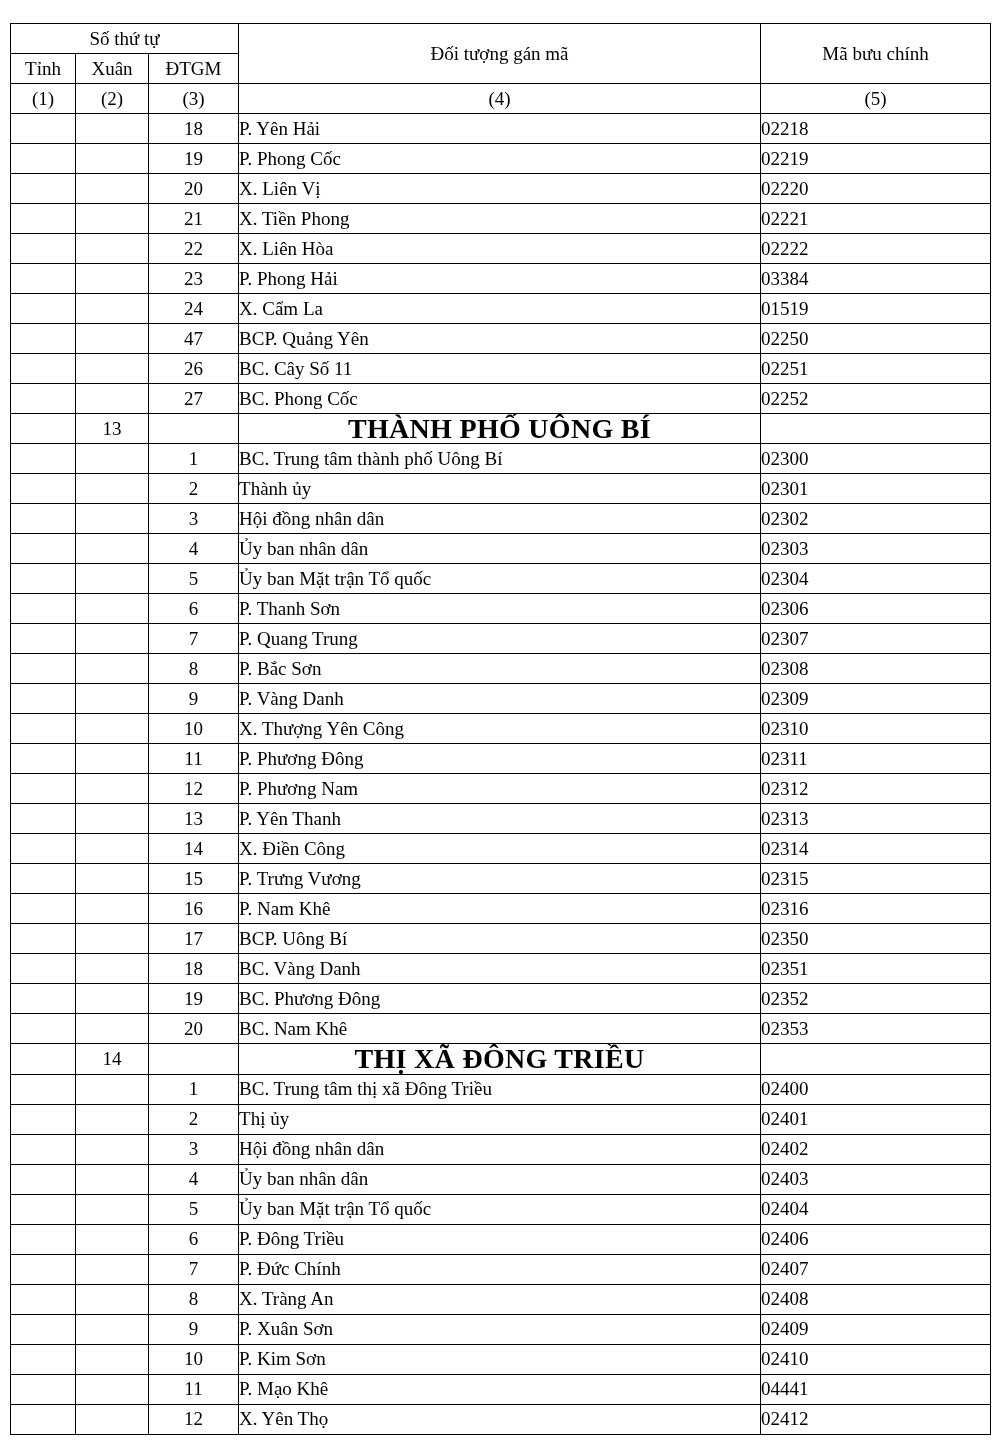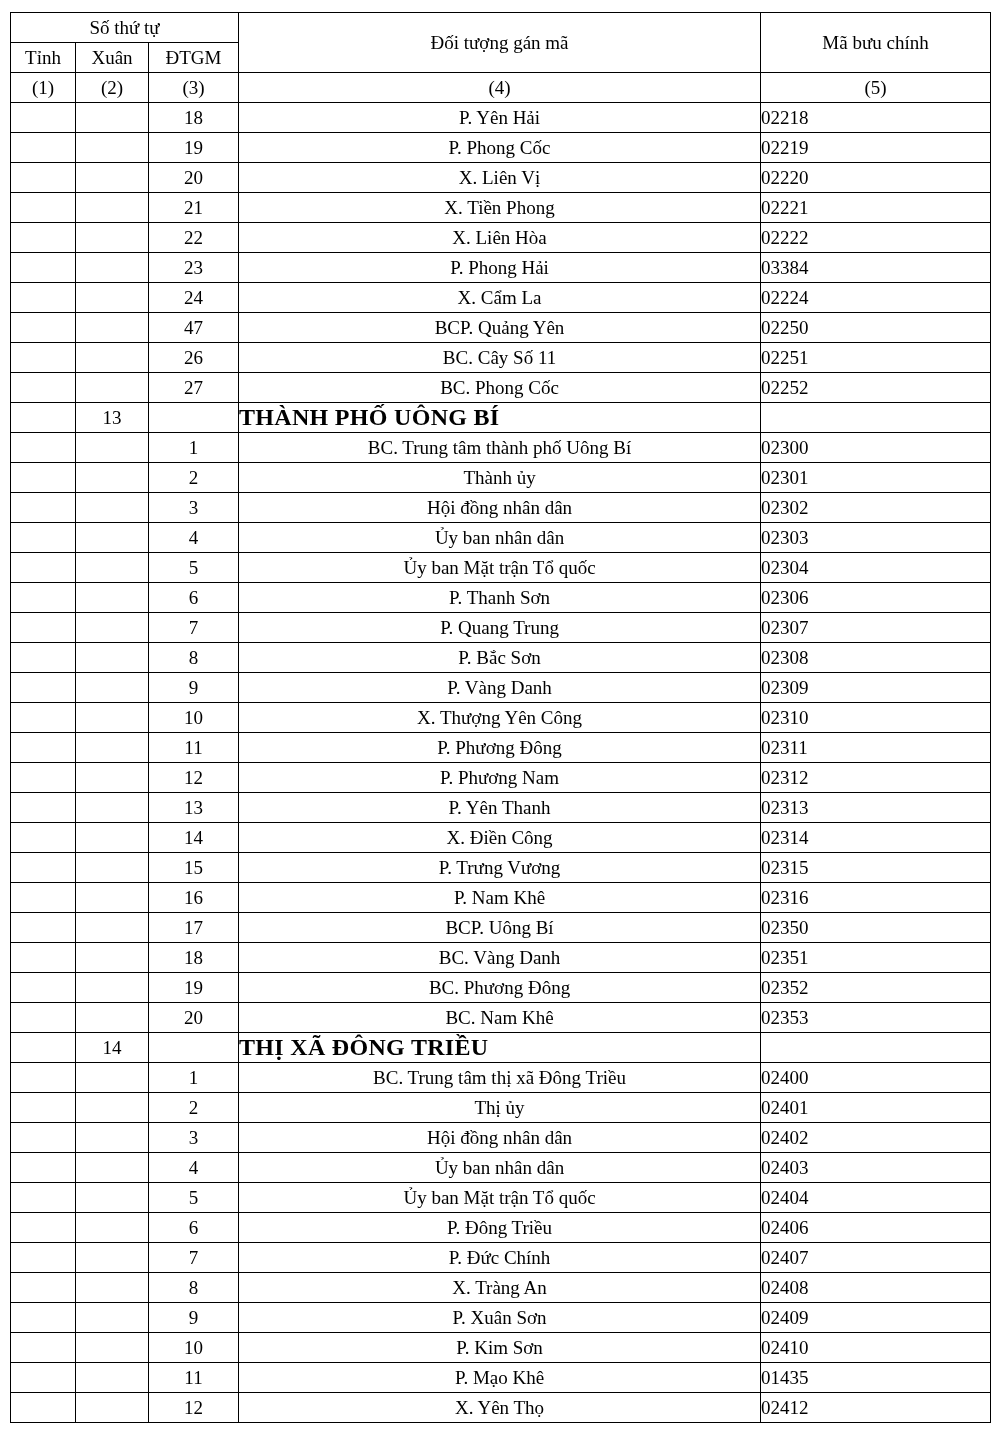--- a/index.html
+++ b/index.html
@@ -17,21 +17,21 @@
   #sheet {
     position: relative;
     width: 1000px;
     height: 1445px;
     padding: 0;
     box-sizing: border-box;
   }
   table.postal {
     border-collapse: collapse;
     table-layout: fixed;
-    margin: 12px 0 0 10px;
+    margin: 23px 0 0 10px;
     width: 980px;
   }
   table.postal td, table.postal th {
     border: 1.5px solid #000000;
     padding: 0;
     vertical-align: middle;
     font-weight: normal;
     font-size: 19px;
     line-height: 1.05;
     height: 30px;
@@ -58,32 +58,32 @@
     text-align: center;
     height: 34px;
     font-size: 20px;
   }
 
   td.cell-tinh, td.cell-quan, td.cell-dtgm {
     text-align: center;
     font-size: 20px;
   }
   td.cell-obj {
-    text-align: center;
+    text-align: left;
     padding-left: 7px;
     font-size: 20px;
   }
   td.cell-code {
     font-size: 20px;
   }
   tr.section td.cell-obj {
-    text-align: left;
+    text-align: center;
     font-weight: bold;
     letter-spacing: 0.3px;
-    font-size: 24px;
+    font-size: 28px;
   }
 </style>
 </head>
 <body>
 
 <div id="sheet">
   <table class="postal">
     <colgroup>
       <col class="c-tinh">
       <col class="c-quan">
@@ -151,21 +151,21 @@
           <td class="cell-quan"></td>
           <td class="cell-dtgm">23</td>
           <td class="cell-obj">P. Phong Hải</td>
           <td class="cell-code">03384</td>
         </tr>
         <tr>
           <td class="cell-tinh"></td>
           <td class="cell-quan"></td>
           <td class="cell-dtgm">24</td>
           <td class="cell-obj">X. Cẩm La</td>
-          <td class="cell-code">02224</td>
+          <td class="cell-code">01519</td>
         </tr>
         <tr>
           <td class="cell-tinh"></td>
           <td class="cell-quan"></td>
           <td class="cell-dtgm">47</td>
           <td class="cell-obj">BCP. Quảng Yên</td>
           <td class="cell-code">02250</td>
         </tr>
         <tr>
           <td class="cell-tinh"></td>
@@ -403,21 +403,21 @@
           <td class="cell-quan"></td>
           <td class="cell-dtgm">10</td>
           <td class="cell-obj">P. Kim Sơn</td>
           <td class="cell-code">02410</td>
         </tr>
         <tr>
           <td class="cell-tinh"></td>
           <td class="cell-quan"></td>
           <td class="cell-dtgm">11</td>
           <td class="cell-obj">P. Mạo Khê</td>
-          <td class="cell-code">01435</td>
+          <td class="cell-code">04441</td>
         </tr>
         <tr>
           <td class="cell-tinh"></td>
           <td class="cell-quan"></td>
           <td class="cell-dtgm">12</td>
           <td class="cell-obj">X. Yên Thọ</td>
           <td class="cell-code">02412</td>
         </tr>
       </tbody>
   </table>

